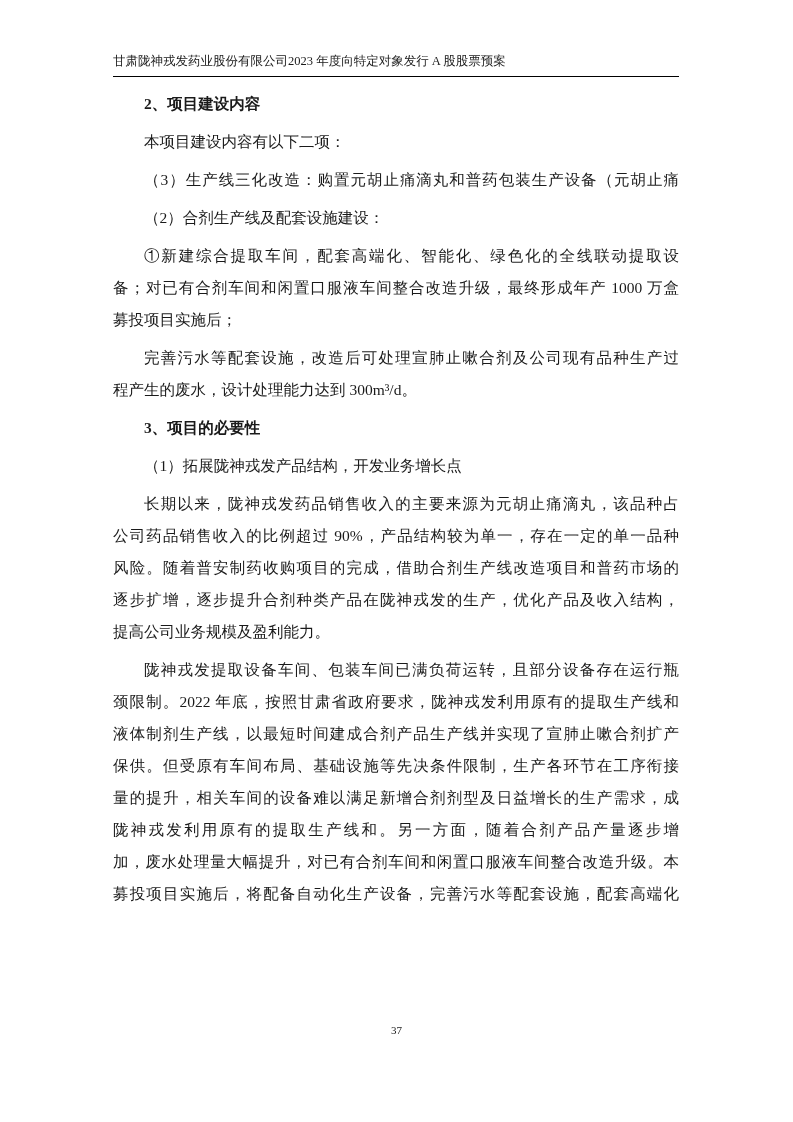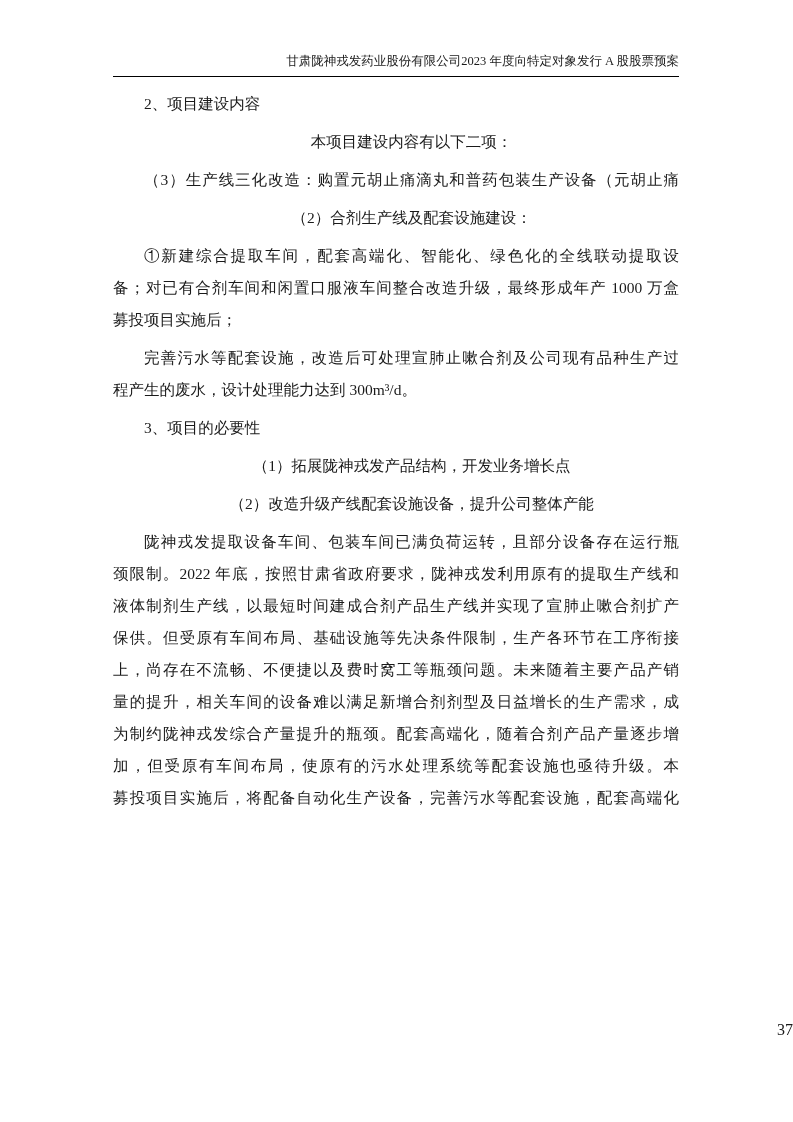--- a/index.html
+++ b/index.html
@@ -10,54 +10,54 @@
     color: #1a1a1a;
     position: relative;
     overflow: hidden;
   }
   .page { position: absolute; inset: 0; background: #ffffff; }
 
   .page-header {
     position: absolute;
     left: 113px; right: 114px; top: 51px;
     display: flex;
-    justify-content: flex-end;
+    justify-content: flex-start;
     align-items: flex-end;
     font-size: 12.5px;
     line-height: 20px;
     border-bottom: 1.5px solid #000000;
     padding-bottom: 5px;
     white-space: nowrap;
   }
 
   .content {
     position: absolute;
     left: 113px; right: 114px; top: 88px;
     font-size: 15.5px;
     line-height: 32px;
   }
   .block { margin: 0; }
   .block + .block { margin-top: 6px; }
   .heading {
-    font-weight: normal;
+    font-weight: bold;
     padding-left: 2em;
   }
   .line { white-space: nowrap; }
-  .line.first { text-indent: 2em; text-align: center; }
+  .line.first { text-indent: 2em; }
   .line.just {
     white-space: normal;
     text-align: justify;
     text-align-last: justify;
   }
 
   .page-footer {
     position: absolute;
     left: 0; right: 0; top: 1021px;
-    text-align: right;
-    font-size: 16px;
+    text-align: center;
+    font-size: 11px;
     line-height: 18px;
   }
 </style>
 </head>
 <body>
 
 <div class="page">
 
   <div class="page-header">
     <span>甘肃陇神戎发药业股份有限公司</span>
@@ -82,31 +82,34 @@
       </div>
       <div class="block para">
         <div class="line first just">完善污水等配套设施，改造后可处理宣肺止嗽合剂及公司现有品种生产过</div>
         <div class="line">程产生的废水，设计处理能力达到 300m³/d。</div>
       </div>
       <div class="block heading">3、项目的必要性</div>
       <div class="block para">
         <div class="line first">（1）拓展陇神戎发产品结构，开发业务增长点</div>
       </div>
       <div class="block para">
-        <div class="line first">（2）改造升级产线配套设施设备，提升公司整体产能</div>
+        <div class="line first just">长期以来，陇神戎发药品销售收入的主要来源为元胡止痛滴丸，该品种占</div>
+        <div class="line just">公司药品销售收入的比例超过 90%，产品结构较为单一，存在一定的单一品种</div>
+        <div class="line just">风险。随着普安制药收购项目的完成，借助合剂生产线改造项目和普药市场的</div>
+        <div class="line just">逐步扩增，逐步提升合剂种类产品在陇神戎发的生产，优化产品及收入结构，</div>
+        <div class="line">提高公司业务规模及盈利能力。</div>
       </div>
       <div class="block para">
         <div class="line first just">陇神戎发提取设备车间、包装车间已满负荷运转，且部分设备存在运行瓶</div>
         <div class="line just">颈限制。2022 年底，按照甘肃省政府要求，陇神戎发利用原有的提取生产线和</div>
         <div class="line just">液体制剂生产线，以最短时间建成合剂产品生产线并实现了宣肺止嗽合剂扩产</div>
         <div class="line just">保供。但受原有车间布局、基础设施等先决条件限制，生产各环节在工序衔接</div>
-        <div class="line just">上，尚存在不流畅、不便捷以及费时窝工等瓶颈问题。未来随着主要产品产销</div>
         <div class="line just">量的提升，相关车间的设备难以满足新增合剂剂型及日益增长的生产需求，成</div>
-        <div class="line just">为制约陇神戎发综合产量提升的瓶颈。配套高端化，随着合剂产品产量逐步增</div>
-        <div class="line just">加，但受原有车间布局，使原有的污水处理系统等配套设施也亟待升级。本</div>
+        <div class="line just">陇神戎发利用原有的提取生产线和。另一方面，随着合剂产品产量逐步增</div>
+        <div class="line just">加，废水处理量大幅提升，对已有合剂车间和闲置口服液车间整合改造升级。本</div>
         <div class="line just">募投项目实施后，将配备自动化生产设备，完善污水等配套设施，配套高端化</div>
       </div>
     </div>
 
   <div class="page-footer">
     <span>37</span>
   </div>
 
 </div>
 

